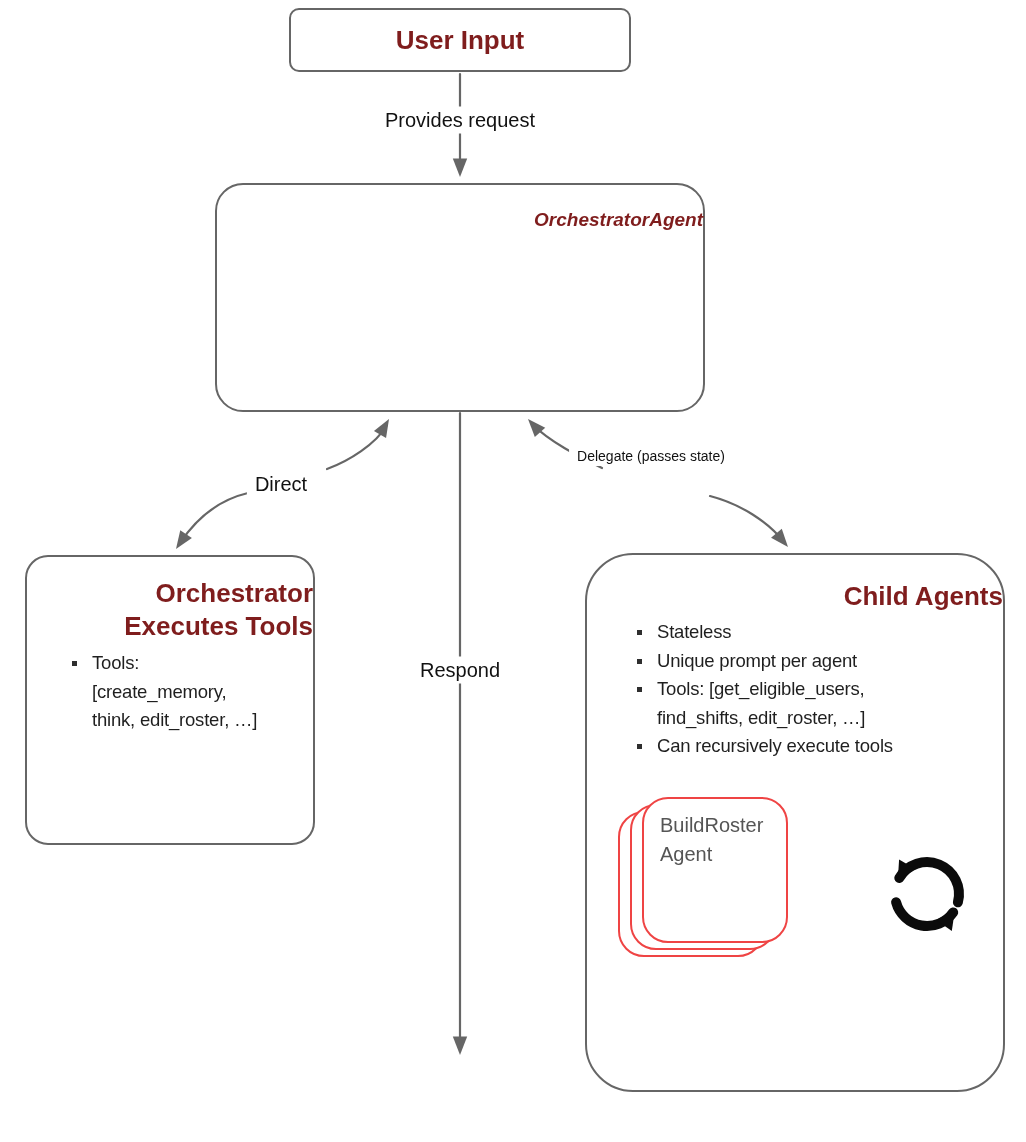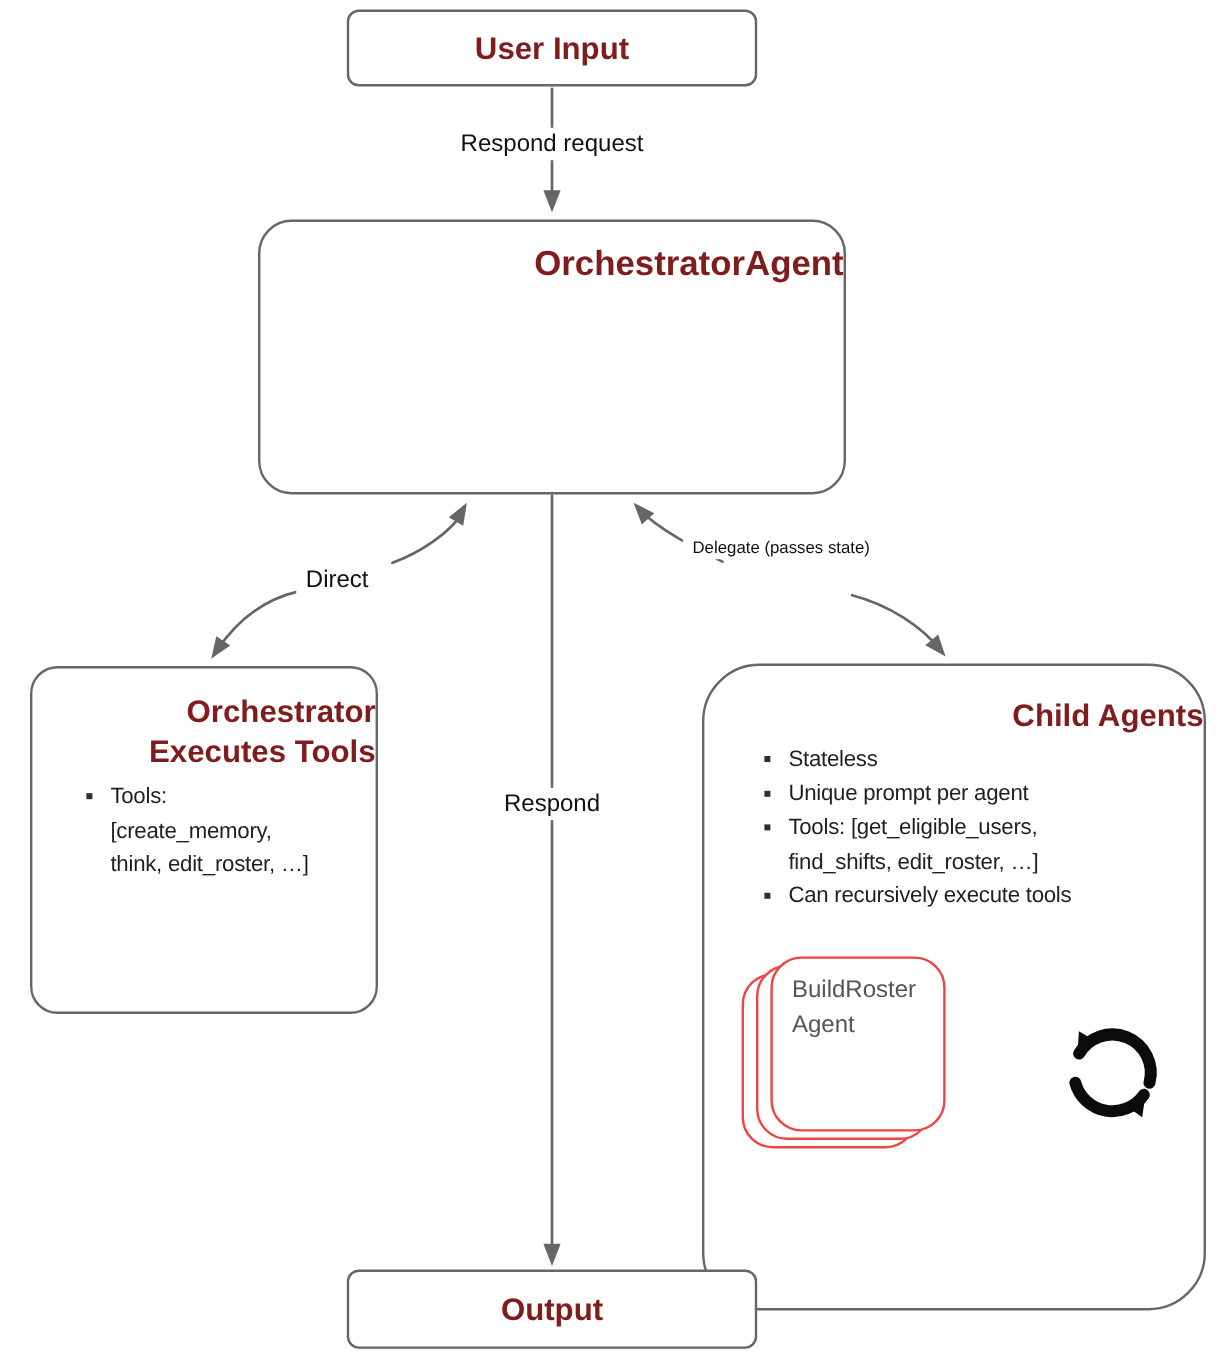--- a/index.html
+++ b/index.html
@@ -19,21 +19,21 @@
   ul.bullets{list-style:none;margin:6px 0 0 0;}
   ul.bullets li{
     position:relative;font-size:18.5px;line-height:28.5px;color:#1f1f1f;
     white-space:pre-line;letter-spacing:-0.2px;
   }
   ul.bullets li::before{
     content:"";position:absolute;left:-20px;top:12px;width:5px;height:5px;background:#2e2e2e;
   }
   
   .orchestrator{left:215px;top:183px;width:490px;height:229px;border-radius:28px;}
-  .orchestrator .node-title{font-size:29px;line-height:32px;margin-top:19px;}
+  .orchestrator .node-title{font-size:19px;line-height:32px;margin-top:19px;font-style:italic;}
   .orchestrator ul.bullets{padding:0 20px 0 62px;}
   
   .executes-tools{left:25px;top:555px;width:290px;height:290px;border-radius:23px;}
   .executes-tools .node-title{font-size:26px;line-height:33px;margin-top:20px;}
   .executes-tools ul.bullets{padding:0 10px 0 65px;}
   
   .child-agents{left:585px;top:553px;width:420px;height:539px;border-radius:48px;}
   .child-agents .node-title{font-size:26px;line-height:31px;margin-top:26px;}
   .child-agents ul.bullets{padding:0 12px 0 70px;}
   
@@ -78,21 +78,21 @@
       <polygon points="0,0 -18,-7 -18,7" transform="translate(176,549) rotate(124)"></polygon>
       <polygon points="0,0 -18,-7 -18,7" transform="translate(528,419) rotate(-132)"></polygon>
       <polygon points="0,0 -18,-7 -18,7" transform="translate(788,547) rotate(50)"></polygon>
     </g>
   </svg>
 
   <div class="node simple-node user-input">
     <div class="node-title">User Input</div>
   </div>
 
-  <div class="edge-label" style="left:460px;top:120px;">Respond request</div>
+  <div class="edge-label" style="left:460px;top:120px;">Provides request</div>
   <div class="edge-label" style="left:281px;top:484px;">Direct</div>
   <div class="edge-label" style="left:651px;top:456px;font-size:14px;">Delegate (passes state)</div>
   <div class="edge-label" style="left:460px;top:670px;">Respond</div>
 
   <div class="node orchestrator">
     <div class="node-title">OrchestratorAgent</div>
   </div>
 
   <div class="node executes-tools">
     <div class="node-title">Orchestrator
@@ -126,17 +126,14 @@
         <path d="M 78.9 56.3 A 32 32 0 0 0 20.3 32"></path>
         <path d="M 17.1 56.3 A 32 32 0 0 0 74.2 66.4"></path>
       </g>
       <g fill="#0b0b0b" stroke="none">
         <polygon points="3,0 -16,-9.5 -16,9.5" transform="translate(20.3,32) rotate(120)"></polygon>
         <polygon points="3,0 -16,-9.5 -16,9.5" transform="translate(74.2,66.4) rotate(-55)"></polygon>
       </g>
     </svg>
   </div>
 
-  <div class="node simple-node output">
-    <div class="node-title">Output</div>
-  </div>
 
 </div>
 
 </body></html>

